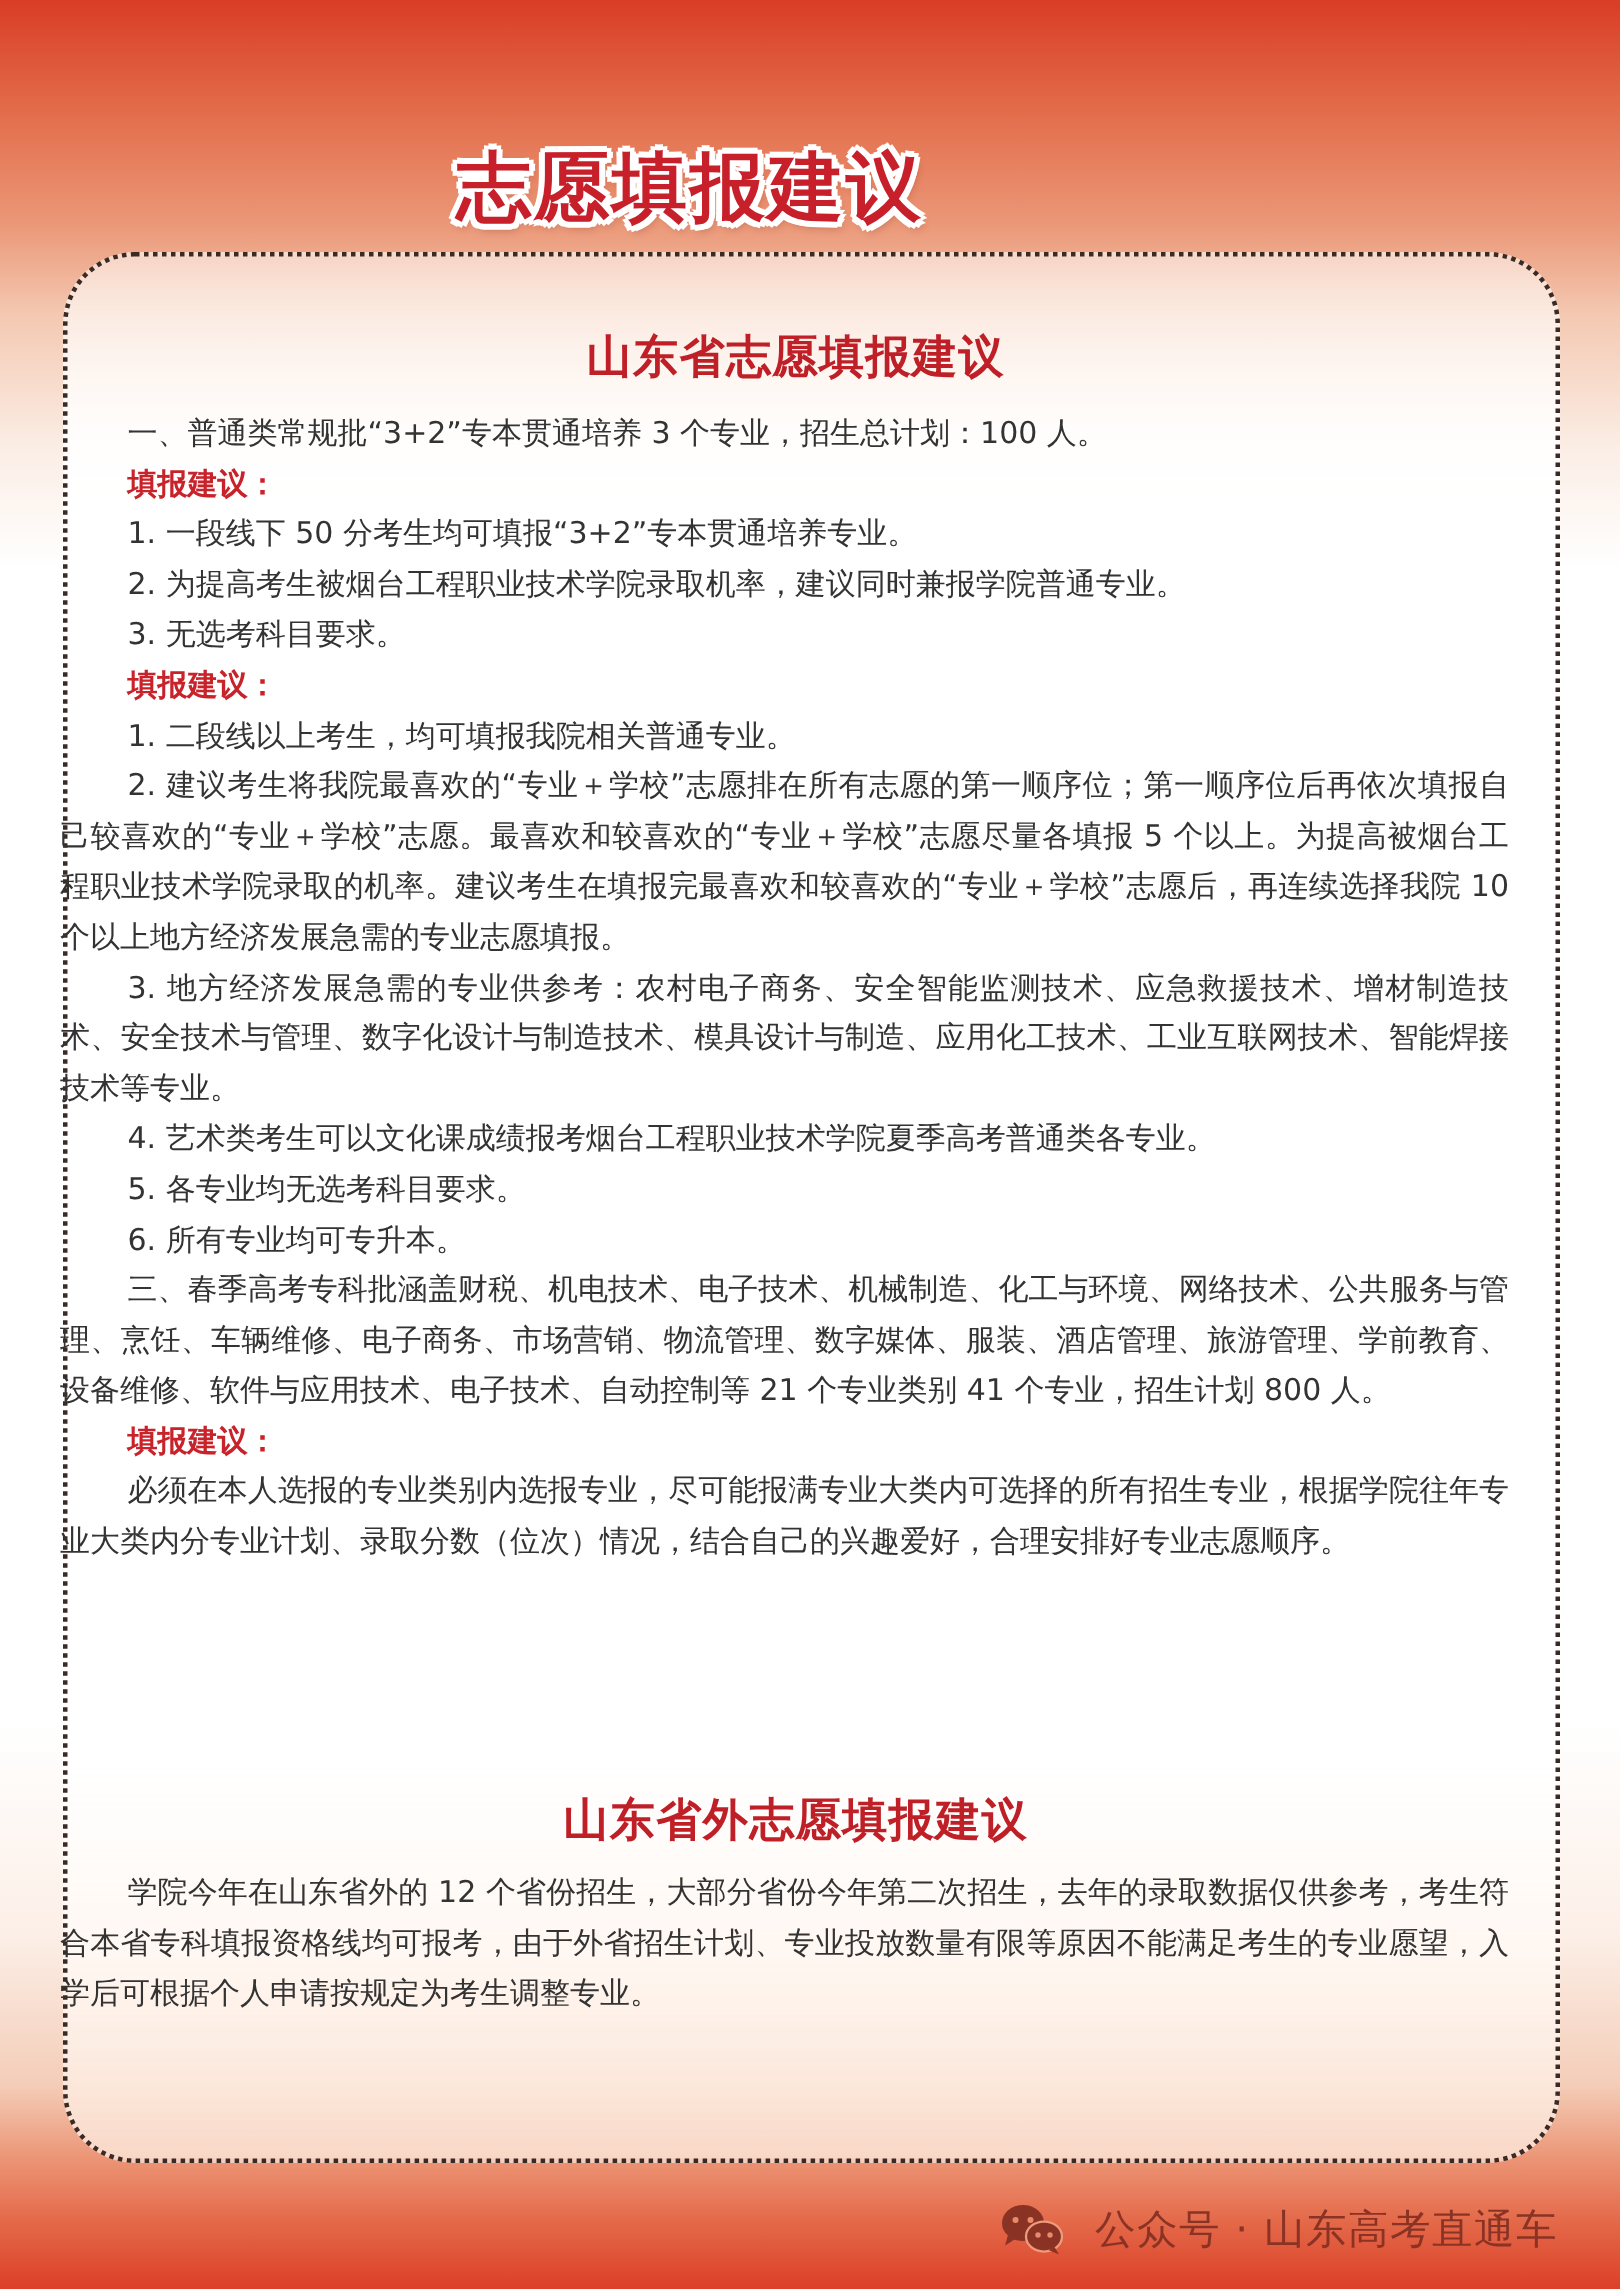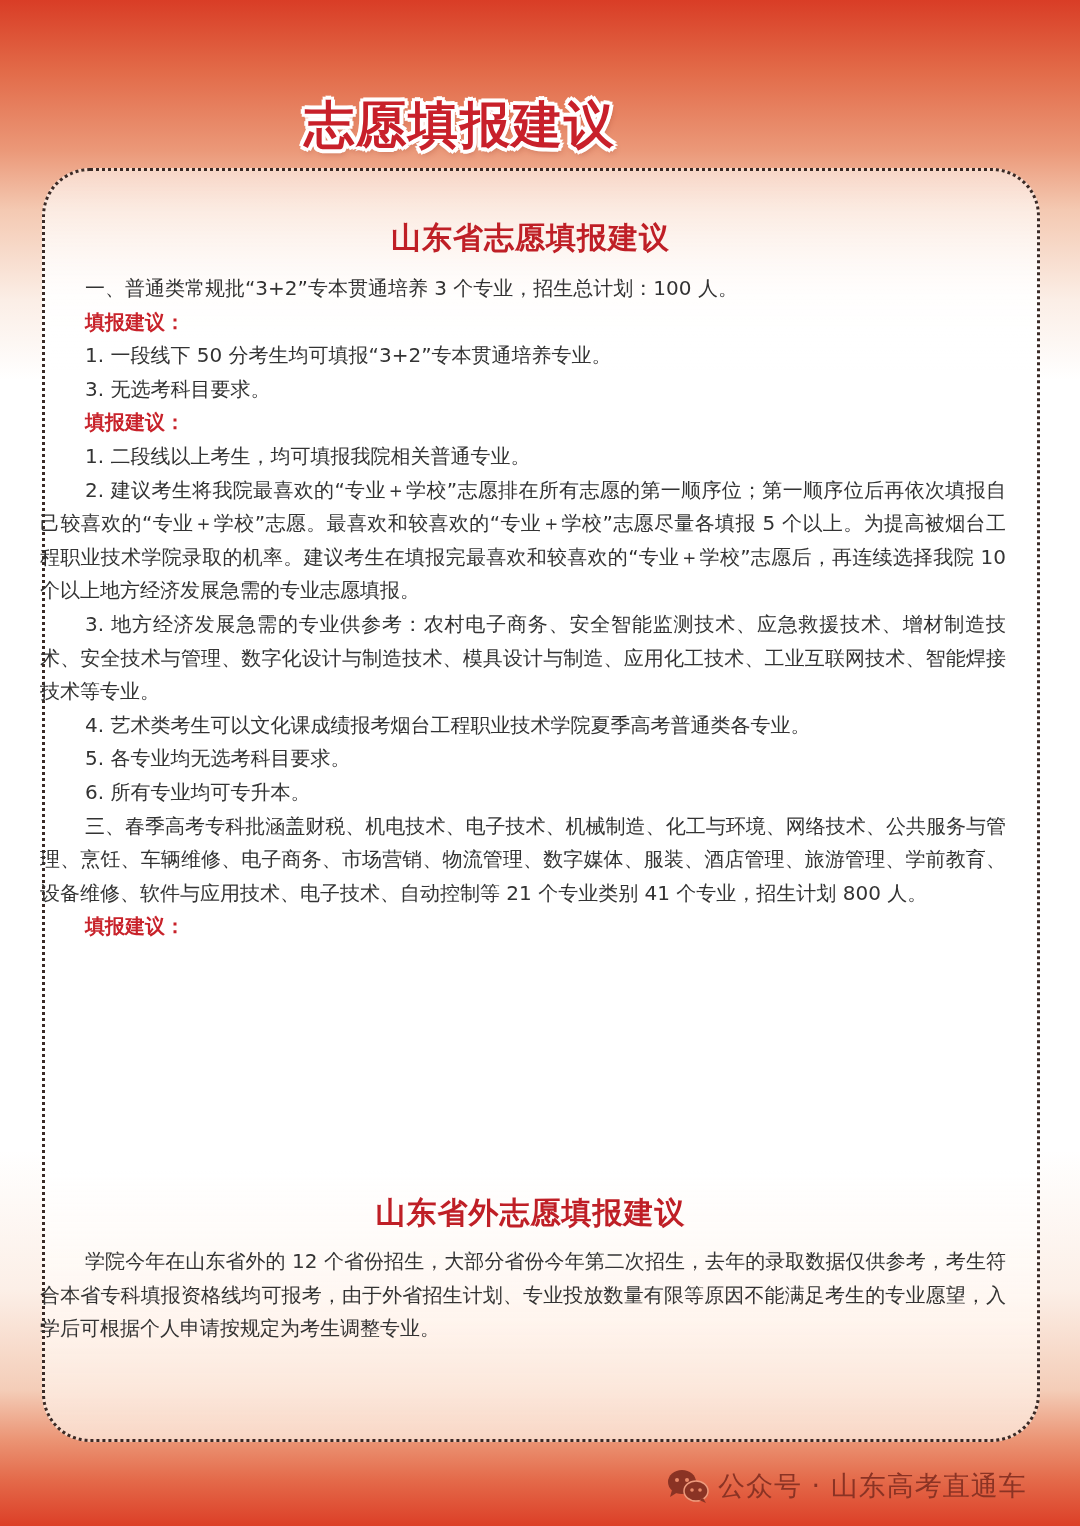--- a/index.html
+++ b/index.html
@@ -76,50 +76,52 @@
       color: #c8222a;
       font-weight: bold;
     }
     .footer {
       position: absolute;
       top: 1466px;
       left: 666px;
       height: 40px;
       display: flex;
       align-items: center;
-      gap: 8px;
+      gap: 20px;
       color: #8a3324;
       font-size: 27px;
       letter-spacing: 1px;
     }
     .wechat-icon { width: 44px; height: 36px; display: inline-block; }
   </style>
 </head>
 <body>
 
 <div class="page-title">志愿填报建议</div>
 
 <div class="content-box"></div>
 
 <div class="section-title" style="top:218px;">山东省志愿填报建议</div>
 
 <div class="text-block" style="top:272px;">
   <p>一、普通类常规批“3+2”专本贯通培养 3 个专业，招生总计划：100 人。</p>
   <p class="red-label">填报建议：</p>
   <p>1. 一段线下 50 分考生均可填报“3+2”专本贯通培养专业。</p>
+  <p>2. 为提高考生被烟台工程职业技术学院录取机率，建议同时兼报学院普通专业。</p>
   <p>3. 无选考科目要求。</p>
   <p class="red-label">填报建议：</p>
   <p>1. 二段线以上考生，均可填报我院相关普通专业。</p>
   <p>2. 建议考生将我院最喜欢的“专业＋学校”志愿排在所有志愿的第一顺序位；第一顺序位后再依次填报自己较喜欢的“专业＋学校”志愿。最喜欢和较喜欢的“专业＋学校”志愿尽量各填报 5 个以上。为提高被烟台工程职业技术学院录取的机率。建议考生在填报完最喜欢和较喜欢的“专业＋学校”志愿后，再连续选择我院 10 个以上地方经济发展急需的专业志愿填报。</p>
   <p>3. 地方经济发展急需的专业供参考：农村电子商务、安全智能监测技术、应急救援技术、增材制造技术、安全技术与管理、数字化设计与制造技术、模具设计与制造、应用化工技术、工业互联网技术、智能焊接技术等专业。</p>
   <p>4. 艺术类考生可以文化课成绩报考烟台工程职业技术学院夏季高考普通类各专业。</p>
   <p>5. 各专业均无选考科目要求。</p>
   <p>6. 所有专业均可专升本。</p>
   <p>三、春季高考专科批涵盖财税、机电技术、电子技术、机械制造、化工与环境、网络技术、公共服务与管理、烹饪、车辆维修、电子商务、市场营销、物流管理、数字媒体、服装、酒店管理、旅游管理、学前教育、设备维修、软件与应用技术、电子技术、自动控制等 21 个专业类别 41 个专业，招生计划 800 人。</p>
   <p class="red-label">填报建议：</p>
+  <p>必须在本人选报的专业类别内选报专业，尽可能报满专业大类内可选择的所有招生专业，根据学院往年专业大类内分专业计划、录取分数（位次）情况，结合自己的兴趣爱好，合理安排好专业志愿顺序。</p>
 </div>
 
 <div class="section-title" style="top:1193px;">山东省外志愿填报建议</div>
 
 <div class="text-block" style="top:1245px;">
   <p>学院今年在山东省外的 12 个省份招生，大部分省份今年第二次招生，去年的录取数据仅供参考，考生符合本省专科填报资格线均可报考，由于外省招生计划、专业投放数量有限等原因不能满足考生的专业愿望，入学后可根据个人申请按规定为考生调整专业。</p>
 </div>
 
 <div class="footer">
   <svg class="wechat-icon" viewBox="0 0 44 36">

